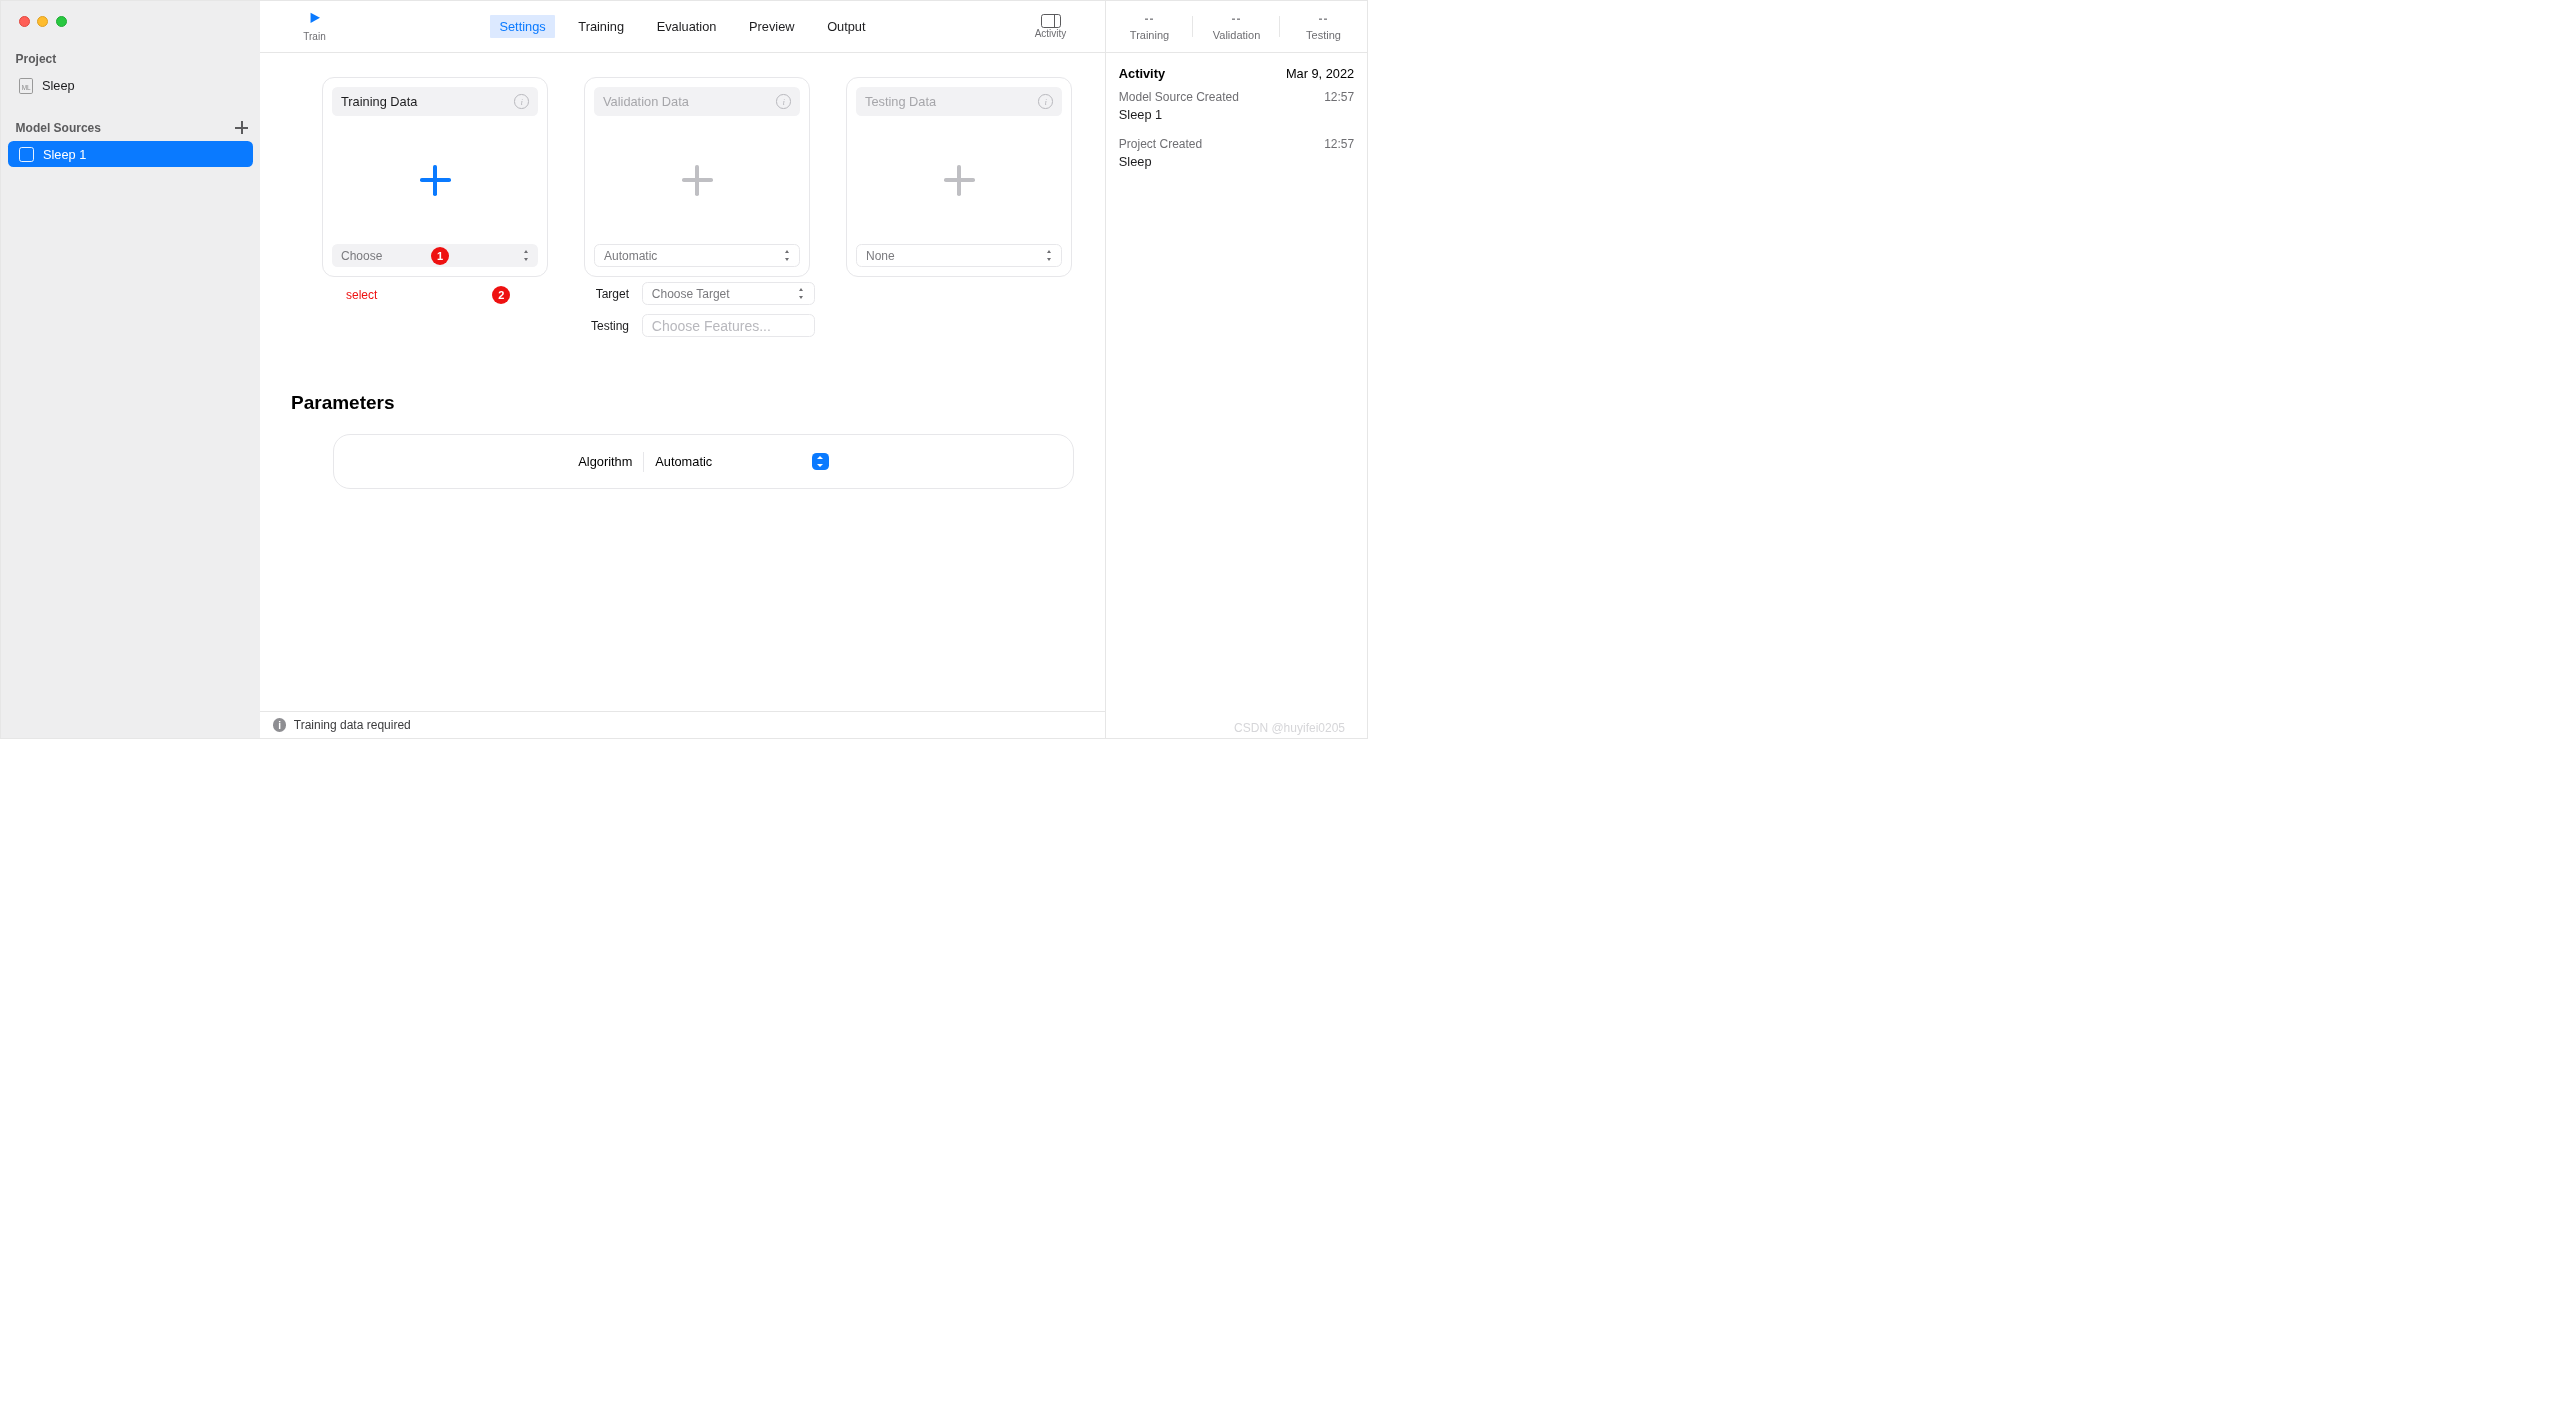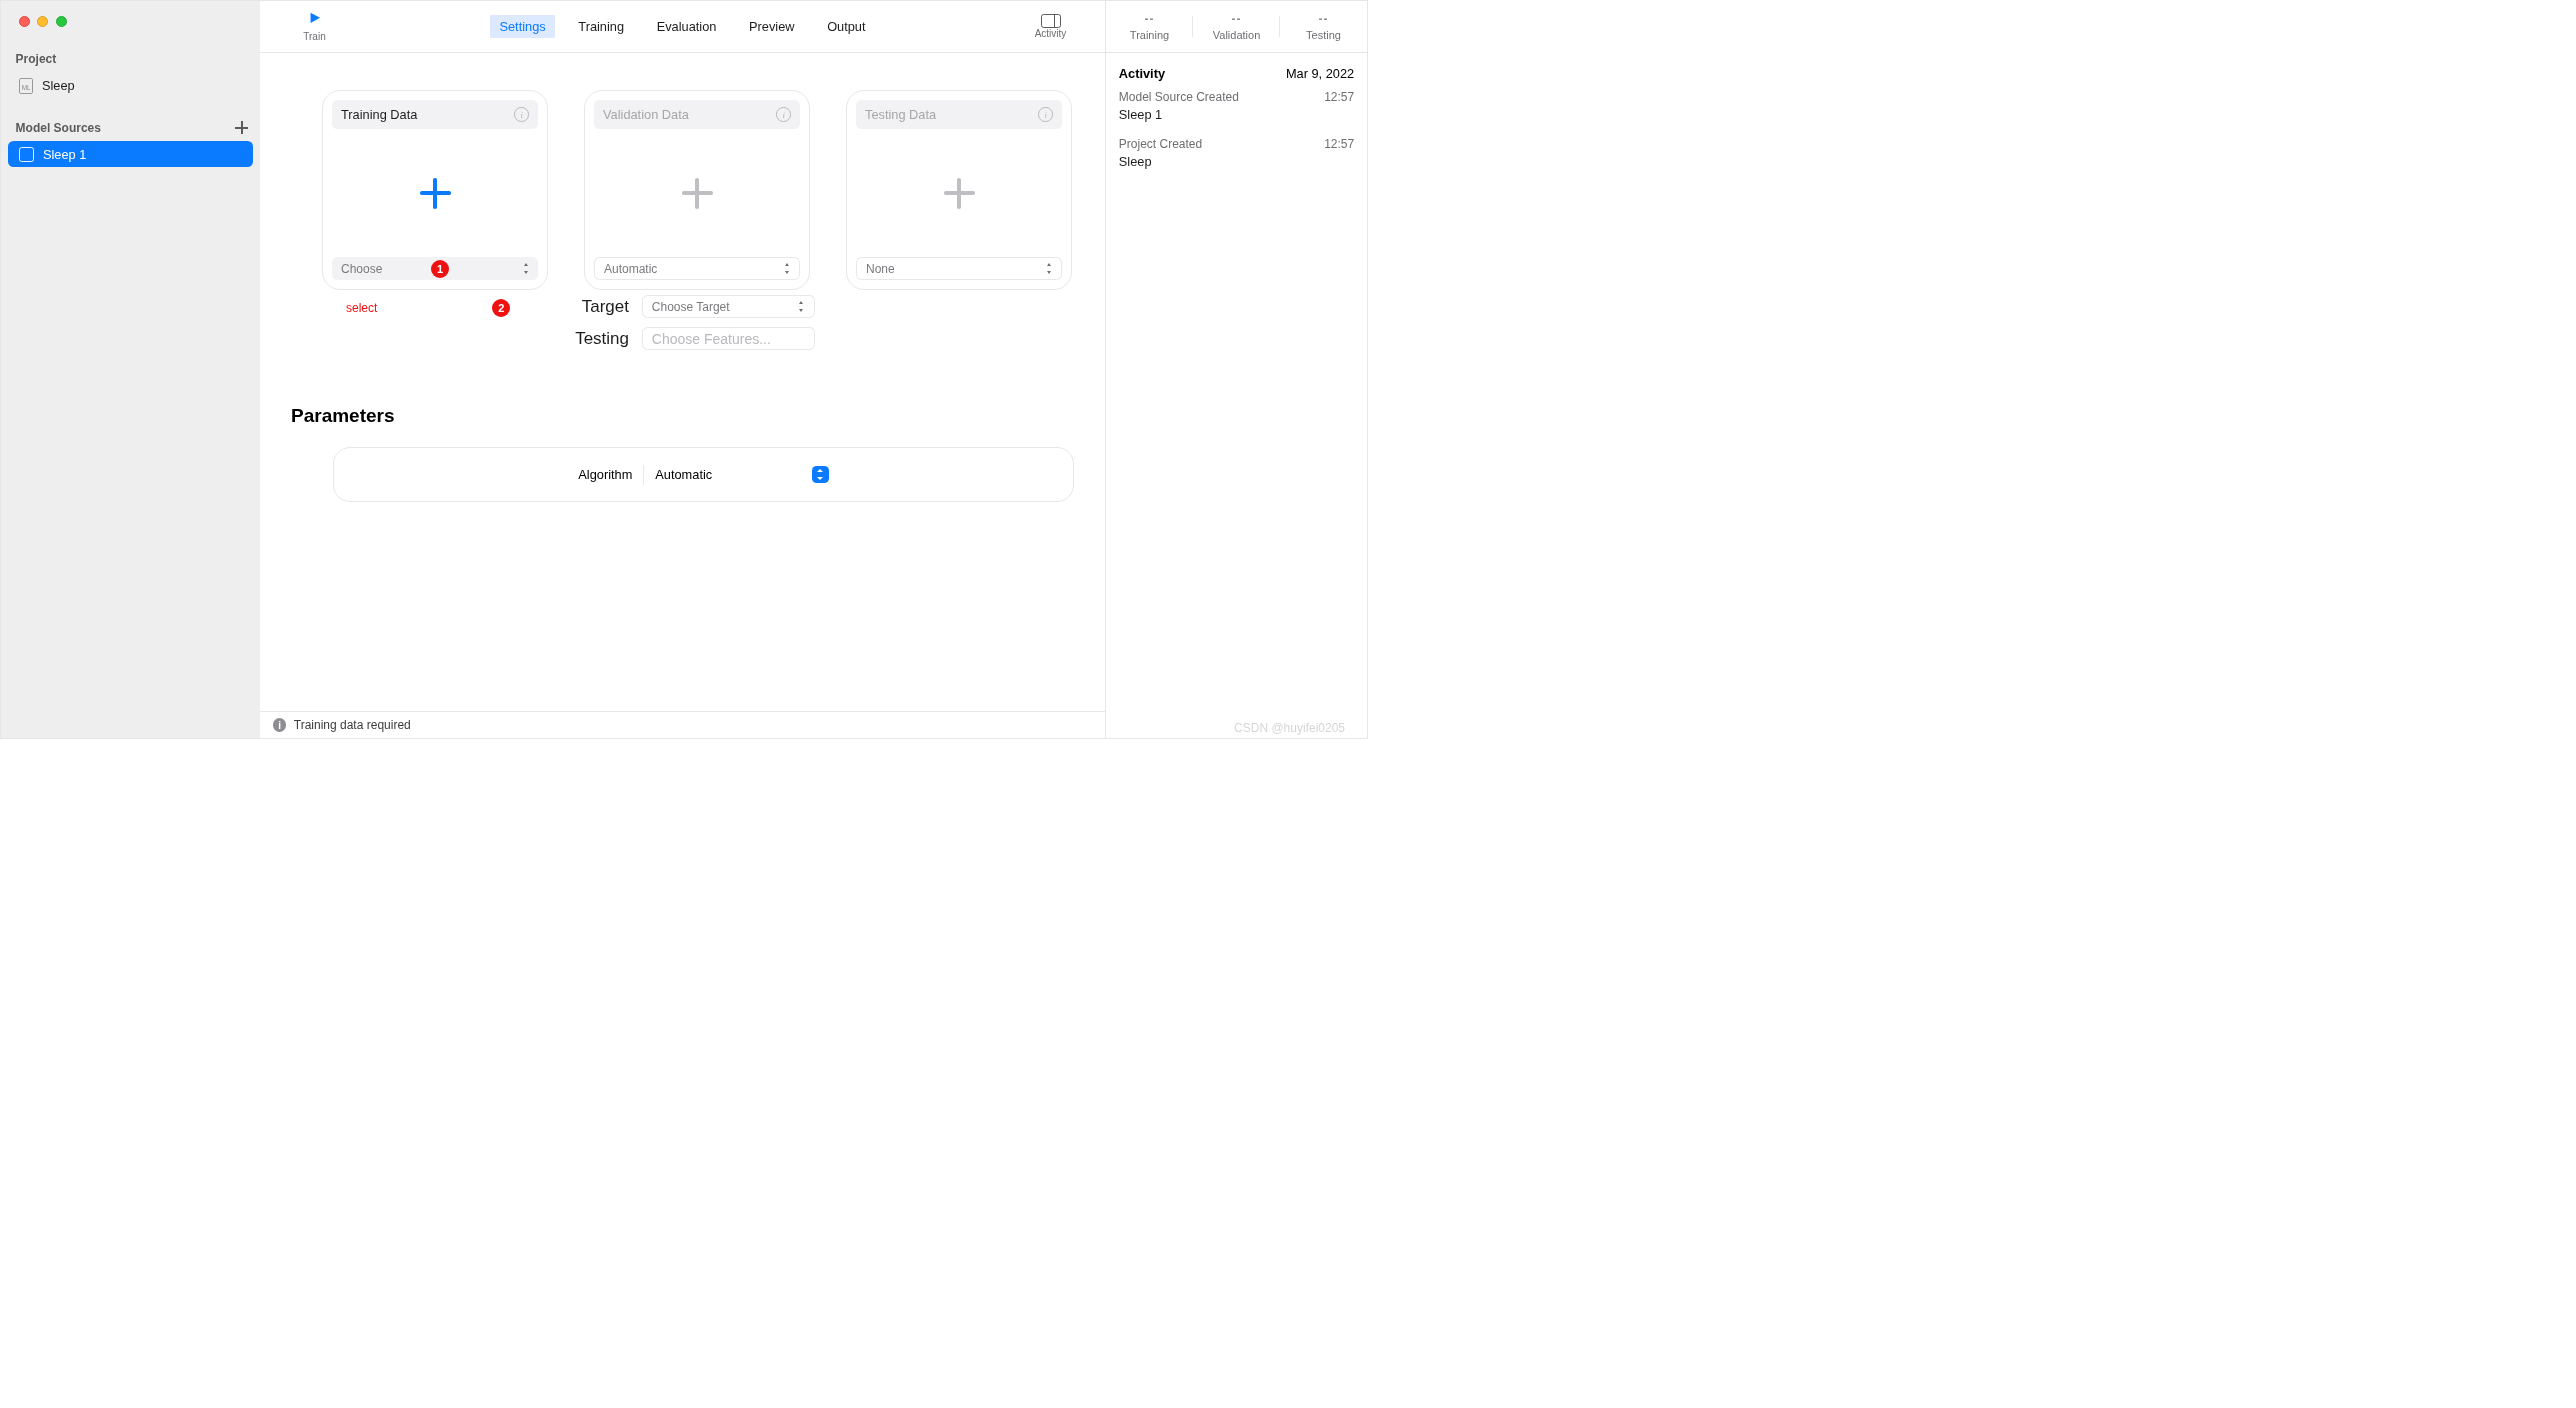--- a/index.html
+++ b/index.html
@@ -35,21 +35,21 @@
   .tabs { flex:1; display:flex; align-items:center; justify-content:center; gap:14.6px; }
   .tab { font-size:12.8px; padding:3.6px 9px; border-radius:1px; color:#1d1d1f; cursor:default; }
   .tab.active { background:#dce9ff; color:#0a7aff; font-weight:500; }
   .tool-right { display:flex; flex-direction:column; align-items:center; justify-content:center; width:73px; }
   .panel-icon { width:20px; height:13.7px; border:1.4px solid #5b5b5d; border-radius:2.7px; position:relative; }
   .panel-icon::after{ content:""; position:absolute; right:4.6px; top:0; bottom:0; width:1.4px; background:#5b5b5d; }
 
   .content { flex:1; overflow:auto; padding: 24px 31px 0; }
   h2.section { font-size:20px; font-weight:700; margin-bottom: 22px; }
   .cards { display:flex; gap: 36px; }
-  .card { width: 226px; border:0.9px solid #e7e7ea; border-radius:18px; padding:9px; display:flex; flex-direction:column;margin-top:13px; }
+  .card { width: 226px; border:0.9px solid #e7e7ea; border-radius:12px; padding:9px; display:flex; flex-direction:column; }
   .card-header { height:29px; border-radius:5.5px; background:#f2f2f4; display:flex; align-items:center; justify-content:space-between; padding:0 9px; font-size:12.8px; }
   .card-header .title { color:#1d1d1f; }
   .card-header.muted .title { color:#a6a6aa; }
   .info-ico { width:14.6px; height:14.6px; border-radius:50%; border:1.2px solid #b8b8bd; position:relative; }
   .info-ico::after{ content:"i"; position:absolute; inset:0; display:flex; align-items:center; justify-content:center; font-size:9px; font-style:italic; color:#b8b8bd; font-family: Georgia, serif;}
   .card-body { height:128px; display:flex; align-items:center; justify-content:center; }
   .big-plus { position:relative; width:31px; height:31px; }
   .big-plus::before, .big-plus::after { content:""; position:absolute; background:currentColor; border-radius:1.8px; }
   .big-plus::before { left:13.7px; top:0; width:3.6px; height:31px; }
   .big-plus::after  { top:13.7px; left:0; height:3.6px; width:31px; }
@@ -57,21 +57,21 @@
   .big-plus.grey { color:#bfbfc3; }
   .sel { height:23px; border-radius:5.5px; background:#f2f2f4; display:flex; align-items:center; justify-content:space-between; padding:0 7.3px 0 9px; font-size:12px; color:#7a7a7e; position:relative; }
   .sel .arrows { width:9px; height:12.8px; position:relative; }
   .sel .arrows::before, .sel .arrows::after{ content:""; position:absolute; left:1.8px; width:0; height:0; border-left:2.7px solid transparent; border-right:2.7px solid transparent;}
   .sel .arrows::before{ top:0.9px; border-bottom:3.6px solid #6e6e72;}
   .sel .arrows::after { bottom:0.9px; border-top:3.6px solid #6e6e72;}
   .sel.light { background:#fff; border:0.9px solid #e7e7ea; }
 
   .form-rows { margin-top: 36px; margin-left: 274px; display:flex; flex-direction:column; gap:9px; }
   .form-row { display:flex; align-items:center; gap:12.8px; }
-  .form-row label { width:64px; text-align:right; font-size:17px; color:#1d1d1f; }
+  .form-row label { width:64px; text-align:right; font-size:12px; color:#1d1d1f; }
   .form-row .sel { width:173px; }
   .tokenfield { width:173px; height:23px; border:0.9px solid #e7e7ea; border-radius:5.5px; font-size:14px; color:#b8b8bd; padding:0 9px; display:flex; align-items:center; }
 
   .annot-row { display:flex; align-items:center; gap:30px; margin: 9px 0 0 55px; }
   .badge { width:18px; height:18px; border-radius:50%; background:#e11; color:#fff; font-size:11px; display:flex; align-items:center; justify-content:center; font-weight:600; }
   .badge1 { position:absolute; right:89px; top:2.7px; }
   .annot-text { font-size:12px; color:#e11; font-weight:500; }
 
   h2.section2 { font-size:19px; font-weight:700; margin: 55px 0 20px; }
   .param-box { border:0.9px solid #e7e7ea; border-radius:17px; height:55px; display:flex; align-items:center; justify-content:center; gap:16.4px; max-width:748px; margin-left:42px;}

